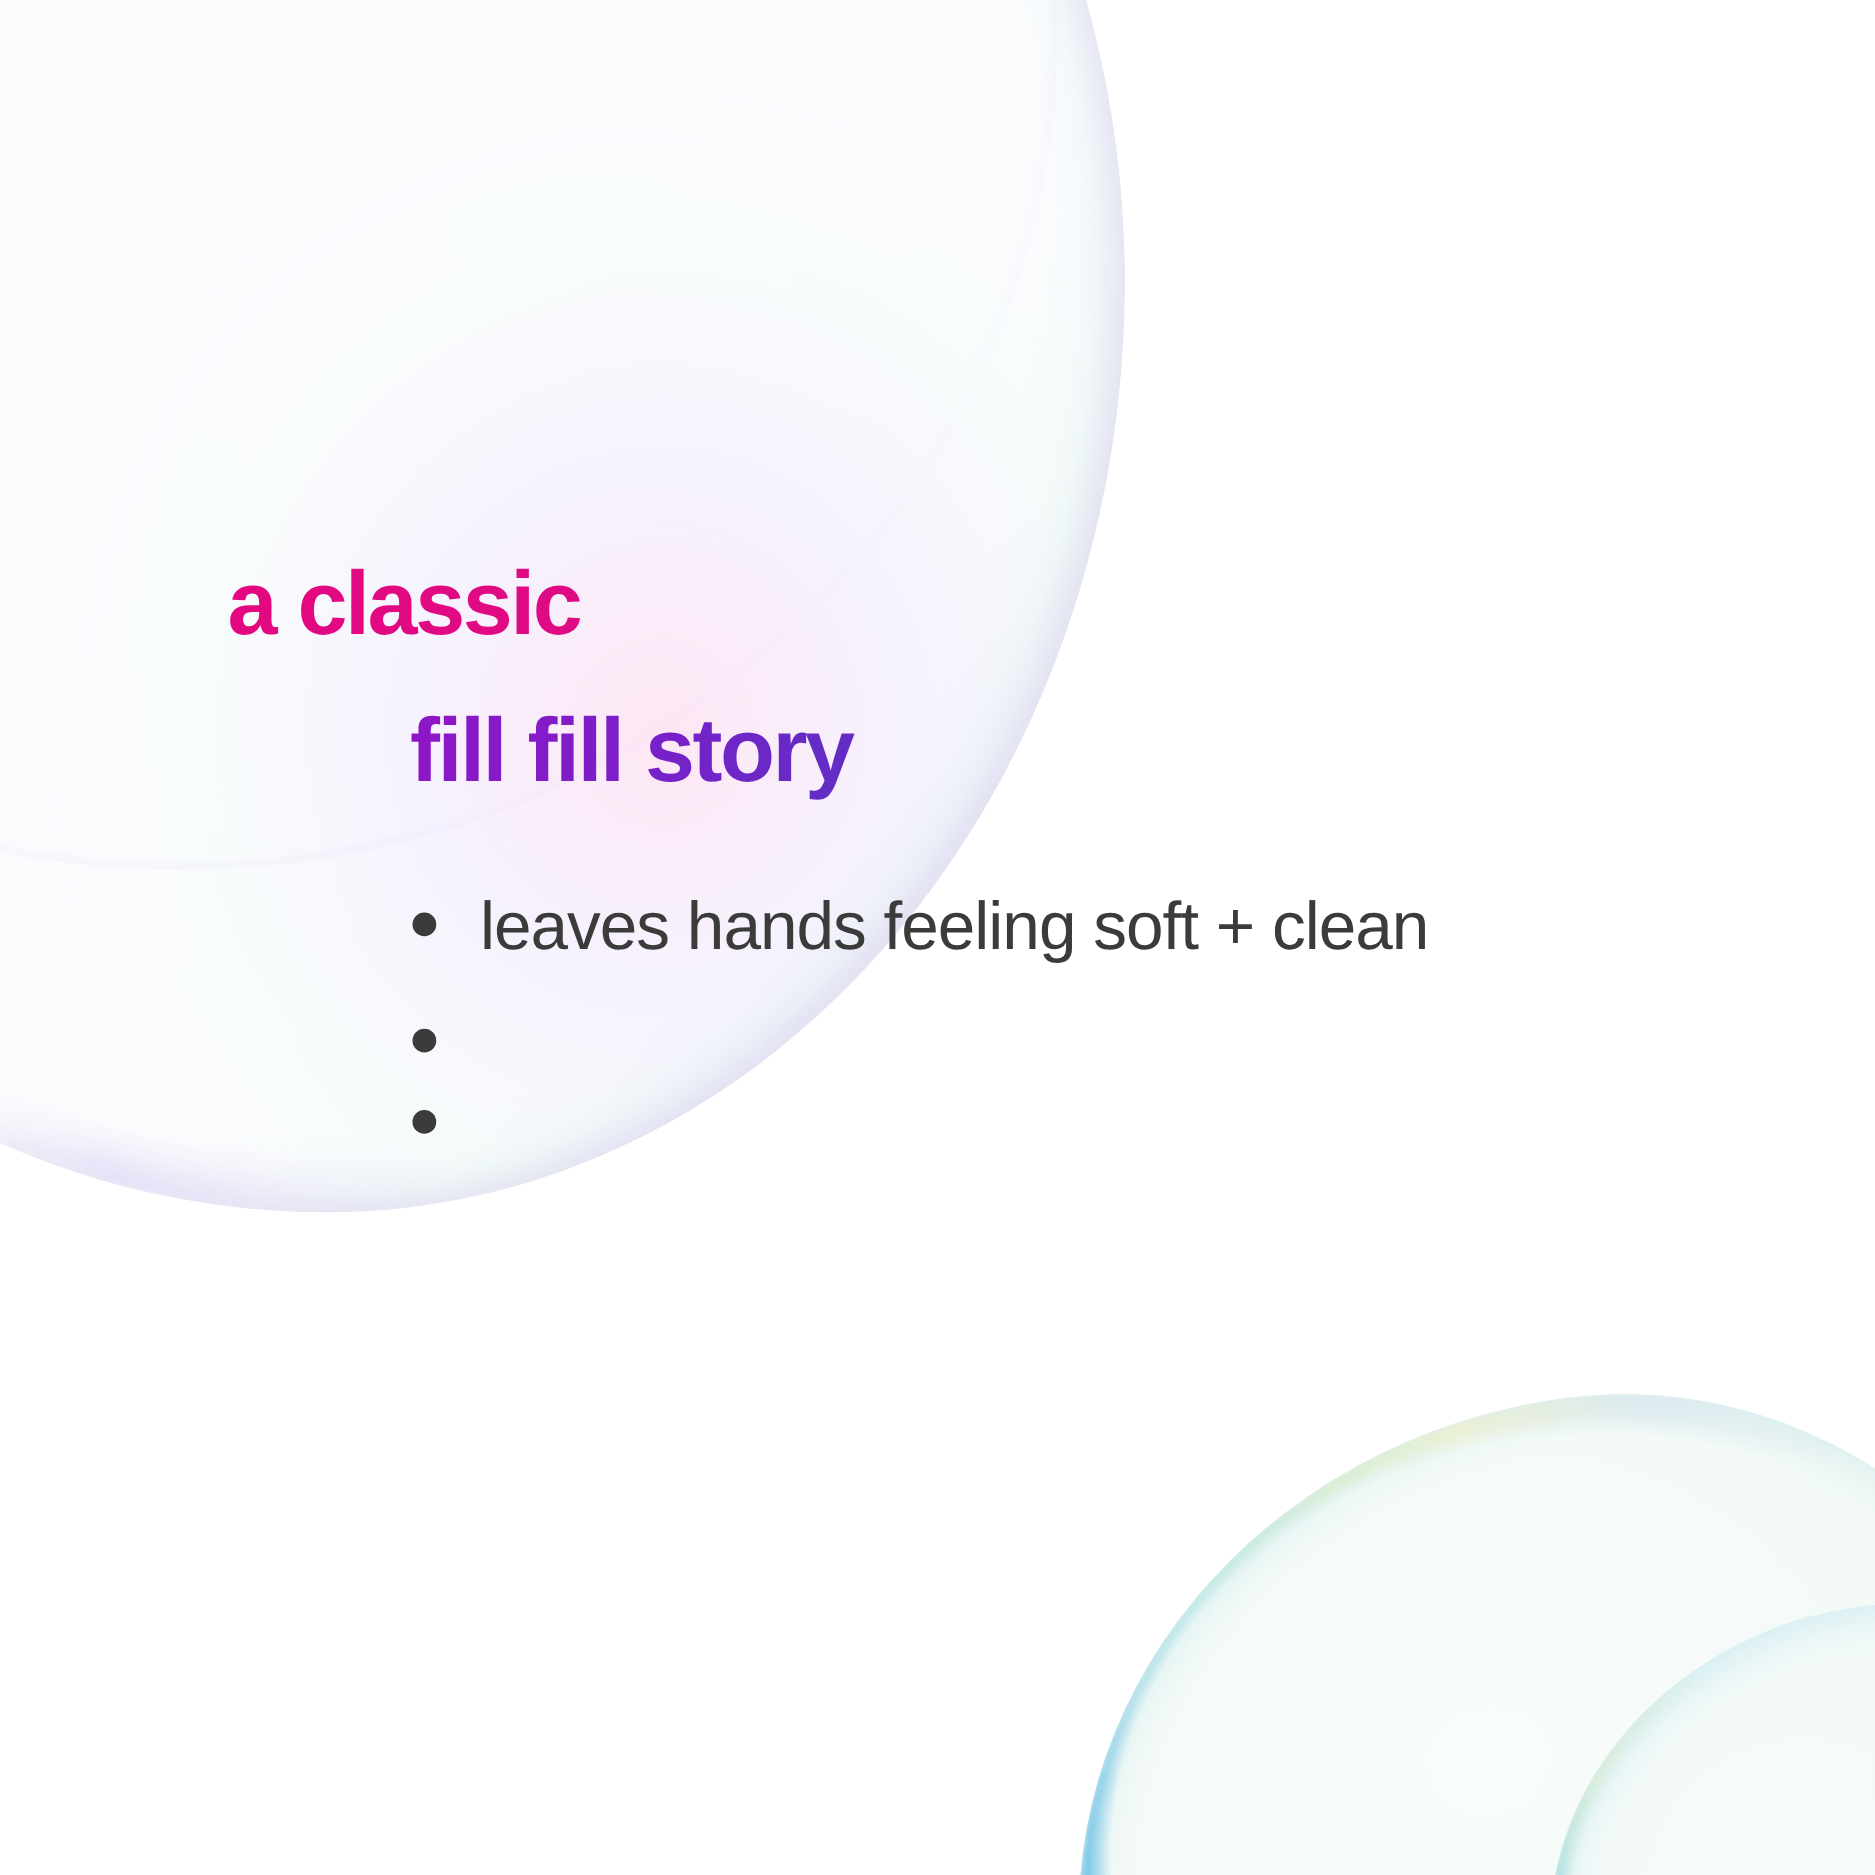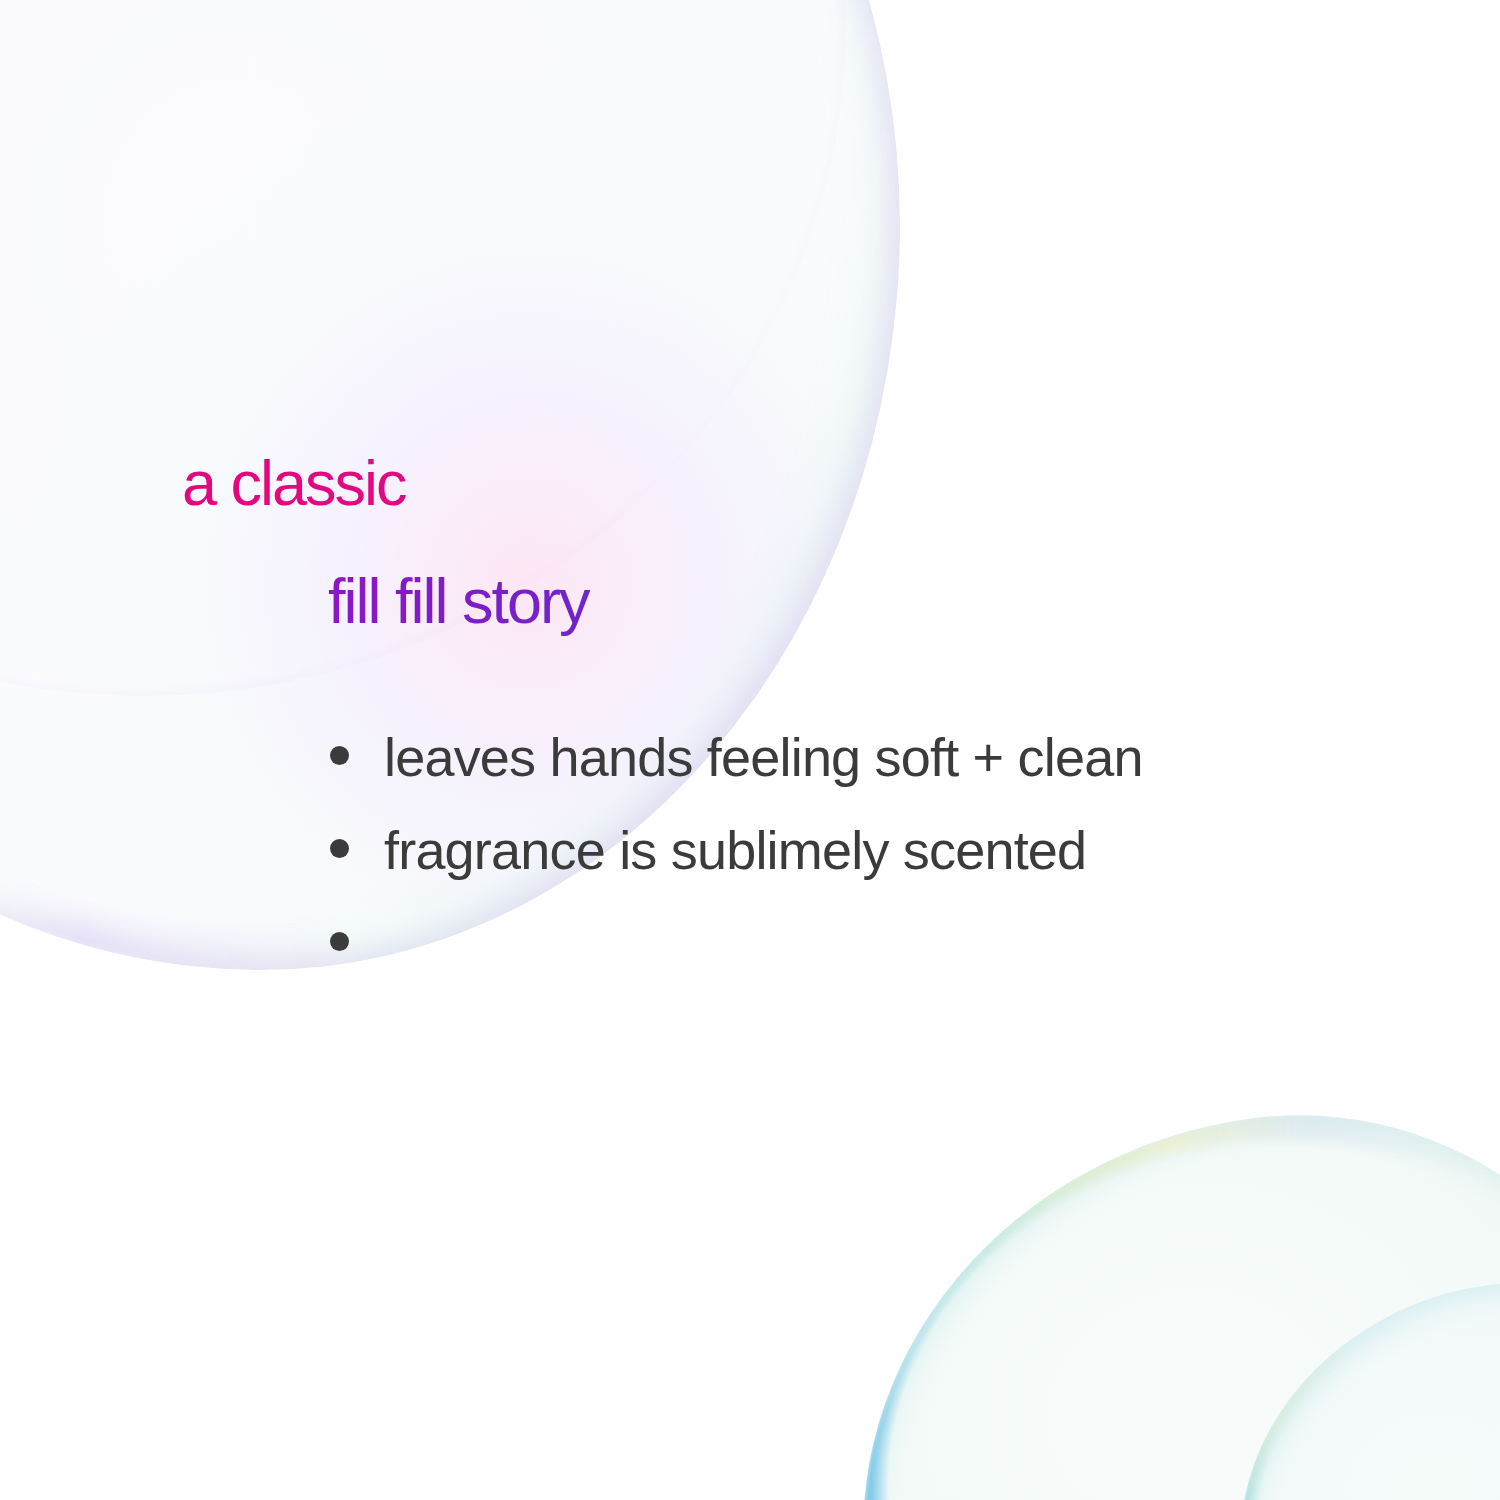--- a/index.html
+++ b/index.html
@@ -172,22 +172,22 @@
     inset: 0;
   }
 
   .headline {
     position: absolute;
     left: 0;
     top: 424px;
     width: 1500px;
   }
   .headline-line {
-    font-weight: 400;
-    font-size: 63px;
+    font-weight: 700;
+    font-size: 72px;
     line-height: 118px;
     letter-spacing: -2.0px;
     white-space: nowrap;
     background-clip: text;
     -webkit-background-clip: text;
     color: transparent;
     -webkit-text-fill-color: transparent;
   }
   .headline-line-1 {
     margin-left: 182px;
@@ -196,21 +196,20 @@
   .headline-line-2 {
     margin-left: 328px;
     background-image: linear-gradient(100deg, #8E16C6 0%, #7A1FC9 16%, #5B31C4 34%, #4942C6 50%, #3A5BC2 66%, #2E6FBA 84%, #2476B6 100%);
   }
 
   .bullets {
     position: absolute;
     left: 0;
     top: 706px;
     width: 1500px;
-    margin-top: 16px;
   }
   .bullet-row {
     display: flex;
     align-items: flex-start;
     margin-left: 330px;
     margin-bottom: 22px;
   }
   .bullet-dot {
     flex: 0 0 auto;
     width: 19px;
@@ -251,21 +250,20 @@
       <div class="headline-line headline-line-2">fill fill story</div>
     </div>
 
     <div class="bullets">
       <div class="bullet-row">
         <span class="bullet-dot"></span>
         <span class="bullet-text">leaves hands feeling soft + clean</span>
       </div>
       <div class="bullet-row">
         <span class="bullet-dot"></span>
-        <span class="bullet-text">fragrance is sublimely scented</span>
       </div>
       <div class="bullet-row">
         <span class="bullet-dot"></span>
       </div>
     </div>
 
   </div>
 </div>
 
 </body></html>

